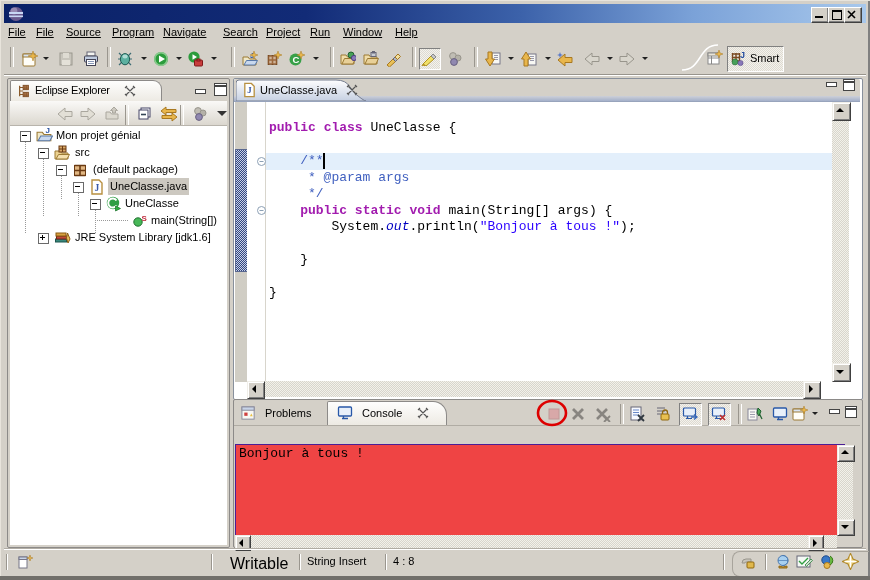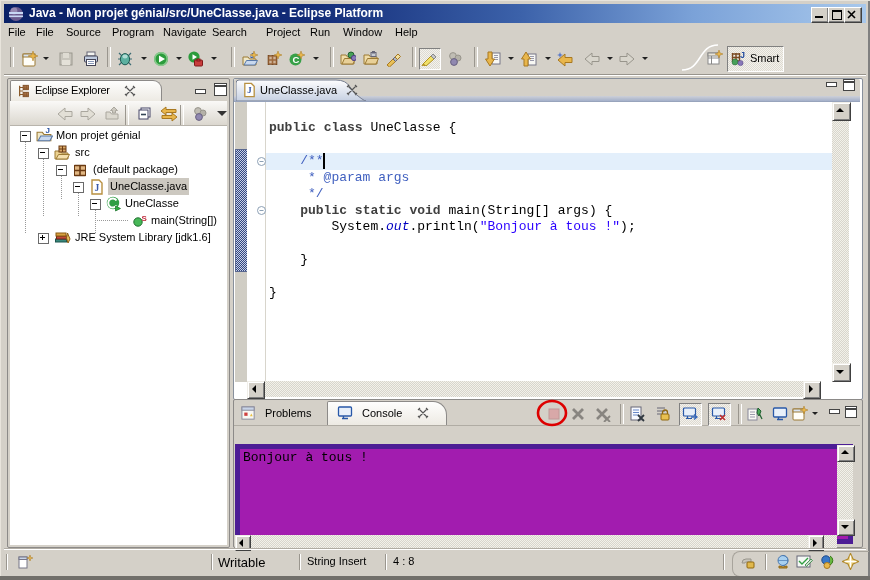--- a/index.html
+++ b/index.html
@@ -11,71 +11,70 @@
 
 #titlebar{left:4px;top:4px;width:862px;height:19px;
  background:linear-gradient(to right,#0a2167,#122b77 35%,#3c62aa 60%,#7ba2d8 80%,#a8c8ec);
  color:#fff;font-weight:bold;font-size:12px;line-height:19px;}
 #titletxt{left:25px;top:0px;white-space:nowrap;}
 .winbtn{top:3px;width:16px;height:14px;background:#d4d0c8;
  border:1px solid;border-color:#fff #404040 #404040 #fff;
  box-shadow:inset -1px -1px 0 #808080;}
 
 #menubar{left:4px;top:23px;width:862px;height:19px;font-size:11px;color:#000;}
-.mi{position:absolute;top:3px;}
+.mi{position:absolute;top:3px;text-decoration:underline;}
 
 .tsep{width:2px;height:20px;border-left:1px solid #9a968e;border-right:1px solid #fff;}
 .darr{width:0;height:0;border-left:3px solid transparent;border-right:3px solid transparent;border-top:3px solid #202020;}
 .ticon{width:16px;height:16px;}
 
 .trow{position:absolute;height:17px;font-size:11px;line-height:17px;white-space:nowrap;}
 .exp{position:absolute;width:9px;height:9px;background:#fff;border:1px solid #6a6a6a;top:4px;}
 .exp:before{content:"";position:absolute;left:1px;top:3px;width:5px;height:1px;background:#000;}
 .exp.plus:after{content:"";position:absolute;left:3px;top:1px;width:1px;height:5px;background:#000;}
 
 .sbtn{background:#d4d0c8;border:1px solid;border-color:#f0eee8 #404040 #404040 #f0eee8;box-shadow:inset 1px 1px 0 #fff, inset -1px -1px 0 #808080;}
 .sbtrack{background-color:#f2f1ea;background-image:linear-gradient(45deg,#d8d5cc 25%,transparent 25%,transparent 75%,#d8d5cc 75%),linear-gradient(45deg,#d8d5cc 25%,transparent 25%,transparent 75%,#d8d5cc 75%);background-size:2px 2px;background-position:0 0,1px 1px;}
 .tri-u{width:0;height:0;border-left:4px solid transparent;border-right:4px solid transparent;border-bottom:4px solid #000;}
 .tri-d{width:0;height:0;border-left:4px solid transparent;border-right:4px solid transparent;border-top:4px solid #000;}
 .tri-l{width:0;height:0;border-top:4px solid transparent;border-bottom:4px solid transparent;border-right:4px solid #000;}
 .tri-r{width:0;height:0;border-top:4px solid transparent;border-bottom:4px solid transparent;border-left:4px solid #000;}
 .code{font-family:"Liberation Mono",monospace;font-size:13px;line-height:16.5px;white-space:pre;}
-.kw{color:#404040;font-weight:bold;}
+.kw{color:#a21caf;font-weight:bold;}
 .cm{color:#3f5fbf;}
 .st{color:#2a00ff;}
 </style>
 </head>
 <body>
 <div id="frame">
 
 <div class="abs" id="titlebar">
  <svg class="abs" style="left:4px;top:2px" width="16" height="16" viewBox="0 0 16 16">
    <circle cx="8" cy="8" r="7" fill="#6a5b8e"></circle>
    <circle cx="6" cy="5" r="3.4" fill="#a296bc" opacity="0.8"></circle>
    <rect x="1" y="6" width="14" height="2" fill="#c8d8f4"></rect>
    <rect x="1" y="9.5" width="14" height="1.6" fill="#c8d8f4"></rect>
  </svg>
- <span class="abs" id="titletxt">Java - Mon projet génial/src/UneClasse.java - Eclipse Platform</span>
  <div class="abs winbtn" style="left:807px"></div>
  <div class="abs" style="left:811px;top:12px;width:8px;height:2px;background:#000"></div>
  <div class="abs winbtn" style="left:824px"></div>
  <div class="abs" style="left:828px;top:6px;width:8px;height:7px;border:1px solid #000;border-top-width:2px"></div>
  <div class="abs winbtn" style="left:840px"></div>
  <svg class="abs" style="left:843px;top:6px" width="10" height="9">
         <path d="M1 1 L8 8 M8 1 L1 8" stroke="#000" stroke-width="1.6"></path>
       </svg>
 </div>
 
 <div class="abs" id="menubar">
  <span class="mi" style="left:4px">File</span>
  <span class="mi" style="left:32px">File</span>
  <span class="mi" style="left:62px">Source</span>
  <span class="mi" style="left:108px">Program</span>
  <span class="mi" style="left:159px">Navigate</span>
- <span class="mi" style="left:208px">Search</span>
+ <span class="mi" style="left:219px">Search</span>
  <span class="mi" style="left:262px">Project</span>
  <span class="mi" style="left:306px">Run</span>
  <span class="mi" style="left:339px">Window</span>
  <span class="mi" style="left:391px">Help</span>
 </div>
 
 <div class="abs" id="toolbar" style="left:0;top:43px;width:870px;height:30px">
  <div class="abs tsep" style="left:10px;top:4px"></div>
 
  <svg class="abs ticon" style="left:22px;top:8px" viewBox="0 0 16 16">
@@ -508,21 +507,21 @@
  <div class="abs" style="left:595px;top:9px;width:9px;height:3px;border:1px solid #444;background:#fff"></div>
  <div class="abs" style="left:611px;top:6px;width:10px;height:10px;border:1.5px solid #444;background:#fff">
         <div class="abs" style="left:0;top:1px;width:10px;height:1.5px;background:#444"></div>
       </div>
 
  <svg class="abs" style="left:300px;top:-1px" width="40" height="30" viewBox="0 0 40 30">
   <ellipse cx="18" cy="14" rx="14" ry="12" fill="none" stroke="#dd0000" stroke-width="2.6"></ellipse>
  </svg>
 
 
- <div class="abs" style="left:1px;top:44px;width:608px;height:90px;background:#a21caf;border:5px solid #4c1d95">
+ <div class="abs" style="left:1px;top:44px;width:608px;height:90px;background:#ef4444;border:1px solid #4c1d95">
   <div class="code" style="padding:1px 0 0 3px">Bonjour à tous !</div>
  </div>
 
  <div class="abs sbtrack" style="left:603px;top:45px;width:16px;height:89px"></div>
  <div class="abs sbtn" style="left:603px;top:45px;width:16px;height:15px"></div>
  <div class="abs tri-u" style="left:607px;top:50px"></div>
  <div class="abs sbtn" style="left:603px;top:119px;width:16px;height:15px"></div>
  <div class="abs tri-d" style="left:607px;top:125px"></div>
 
  <div class="abs sbtrack" style="left:1px;top:135px;width:602px;height:14px"></div>
@@ -533,21 +532,21 @@
 </div>
 
 <div class="abs" id="statusbar" style="left:4px;top:548px;width:862px;height:28px;border-top:1px solid #b0aca4;box-shadow:inset 0 1px 0 #fff">
  <div class="abs" style="left:2px;top:5px;width:1px;height:16px;background:#9a968e;box-shadow:1px 0 0 #fff"></div>
  <svg class="abs" style="left:14px;top:6px" width="16" height="14" viewBox="0 0 16 14">
   <rect x="1" y="2" width="8" height="11" fill="#fff" stroke="#778"></rect>
   <rect x="1" y="2" width="8" height="2.5" fill="#c8d4e8" stroke="#778"></rect>
   <path d="M12 0 L12.8 2.4 L15 3 L12.8 3.6 L12 6 L11.2 3.6 L9 3 L11.2 2.4 Z" fill="#e8b64c" stroke="#a87820" stroke-width="0.5"></path>
  </svg>
  <div class="abs" style="left:207px;top:5px;width:1px;height:16px;background:#9a968e;box-shadow:1px 0 0 #fff"></div>
- <span class="abs" style="left:214px;top:6px;font-size:13px">Writable</span>
+ <span class="abs" style="left:226px;top:6px;font-size:16px">Writable</span>
  <div class="abs" style="left:295px;top:5px;width:1px;height:16px;background:#9a968e;box-shadow:1px 0 0 #fff"></div>
  <span class="abs" style="left:303px;top:6px;font-size:11px">String Insert</span>
  <div class="abs" style="left:381px;top:5px;width:1px;height:16px;background:#9a968e;box-shadow:1px 0 0 #fff"></div>
  <span class="abs" style="left:389px;top:6px;font-size:11px">4 : 8</span>
  <div class="abs" style="left:719px;top:5px;width:1px;height:16px;background:#9a968e;box-shadow:1px 0 0 #fff"></div>
 
  <div class="abs" style="left:728px;top:2px;width:136px;height:24px;border:1px solid #a8a49c;border-radius:8px 0 0 8px;border-right:none"></div>
  <svg class="abs" style="left:736px;top:6px" width="16" height="16" viewBox="0 0 16 16">
   <path d="M2 8 Q2 4 6 4 L11 4 L11 7 L6 7 Q5 7 5 8 Z" fill="#c8c5bc" stroke="#98958c"></path>
   <rect x="7" y="7" width="7" height="6" rx="1" fill="#e0b84c" stroke="#906810"></rect>

